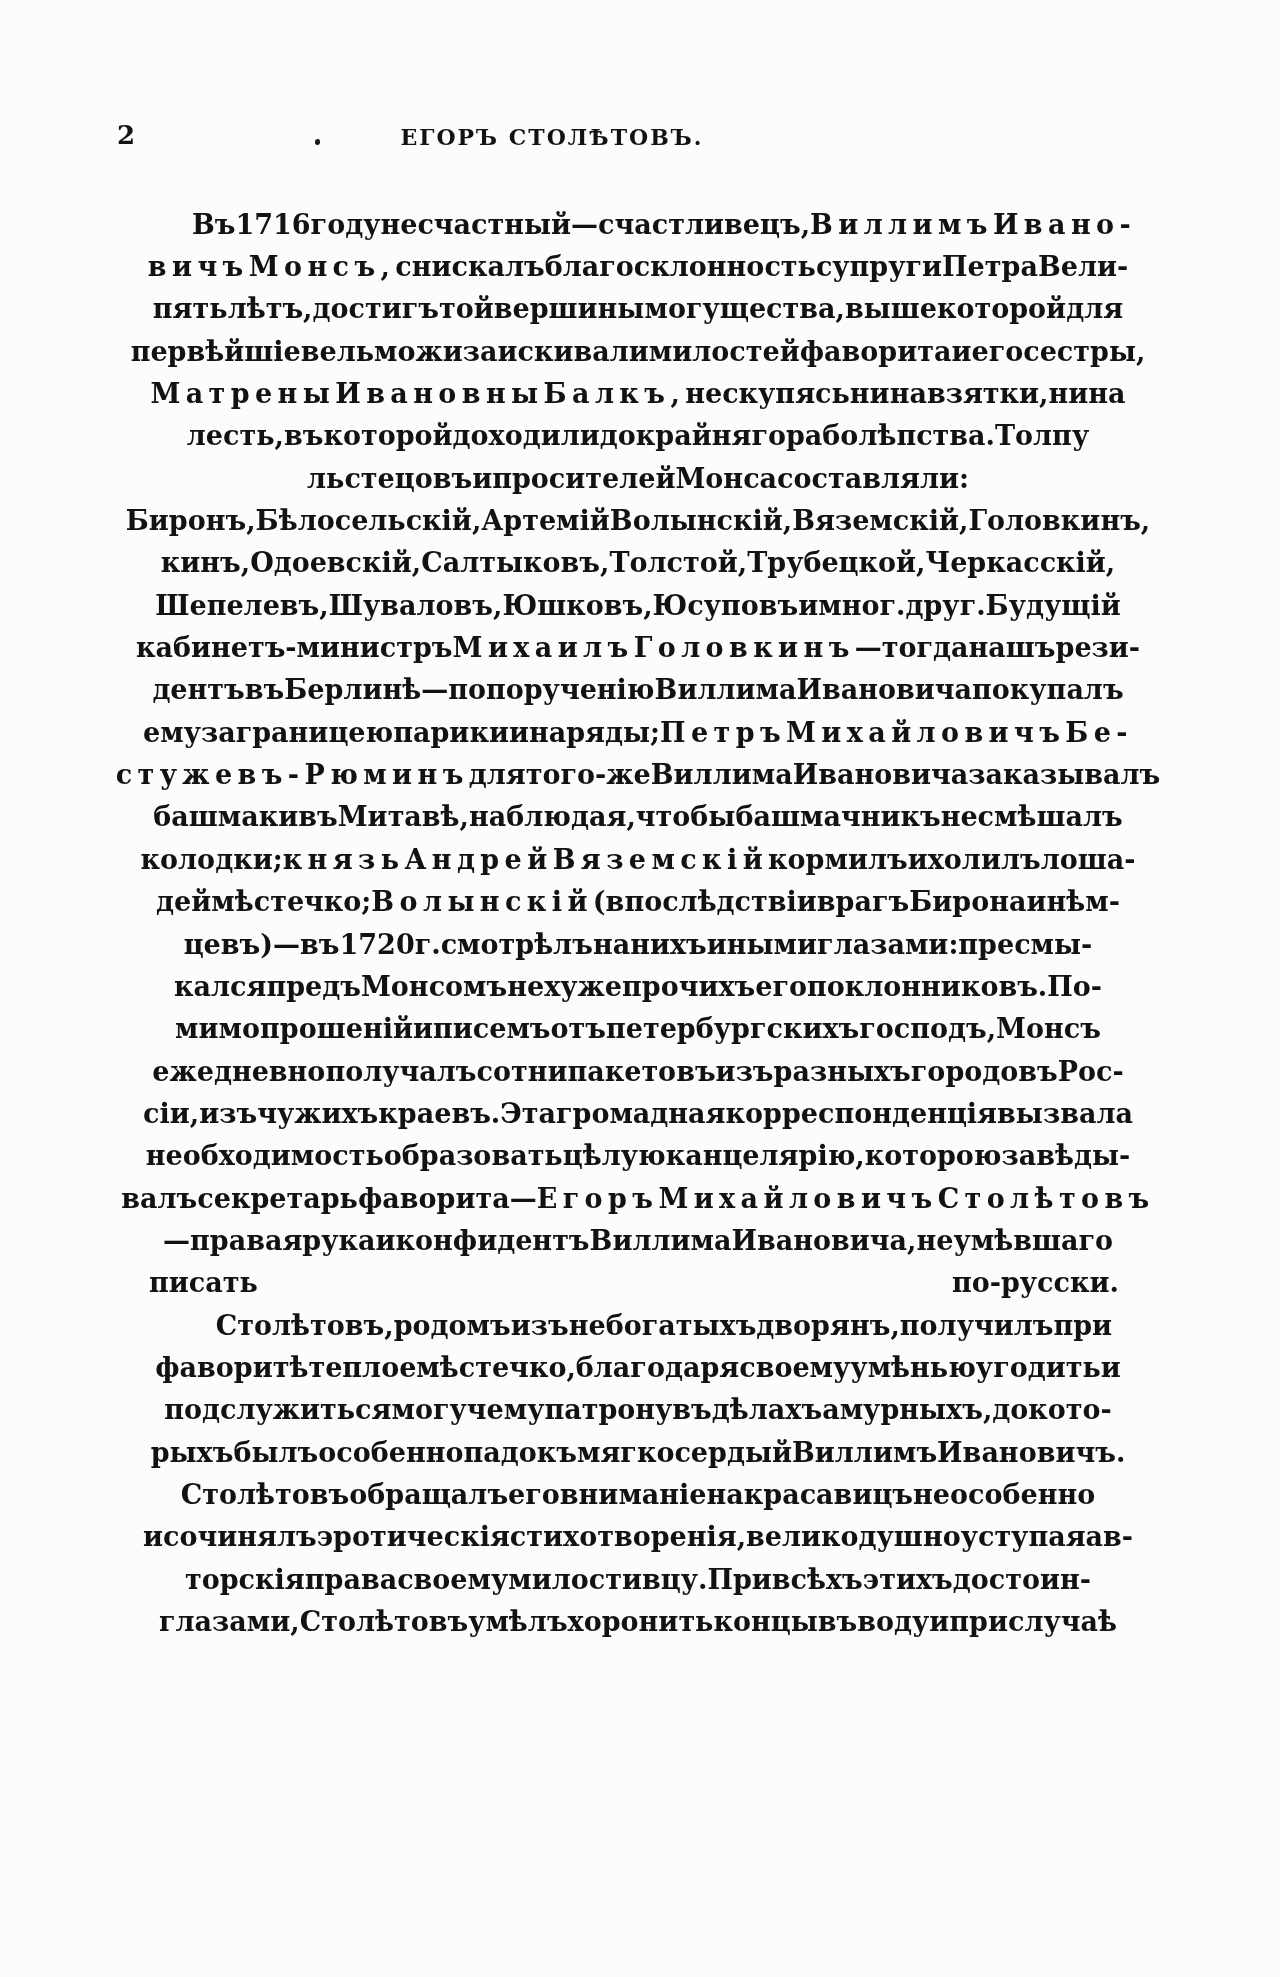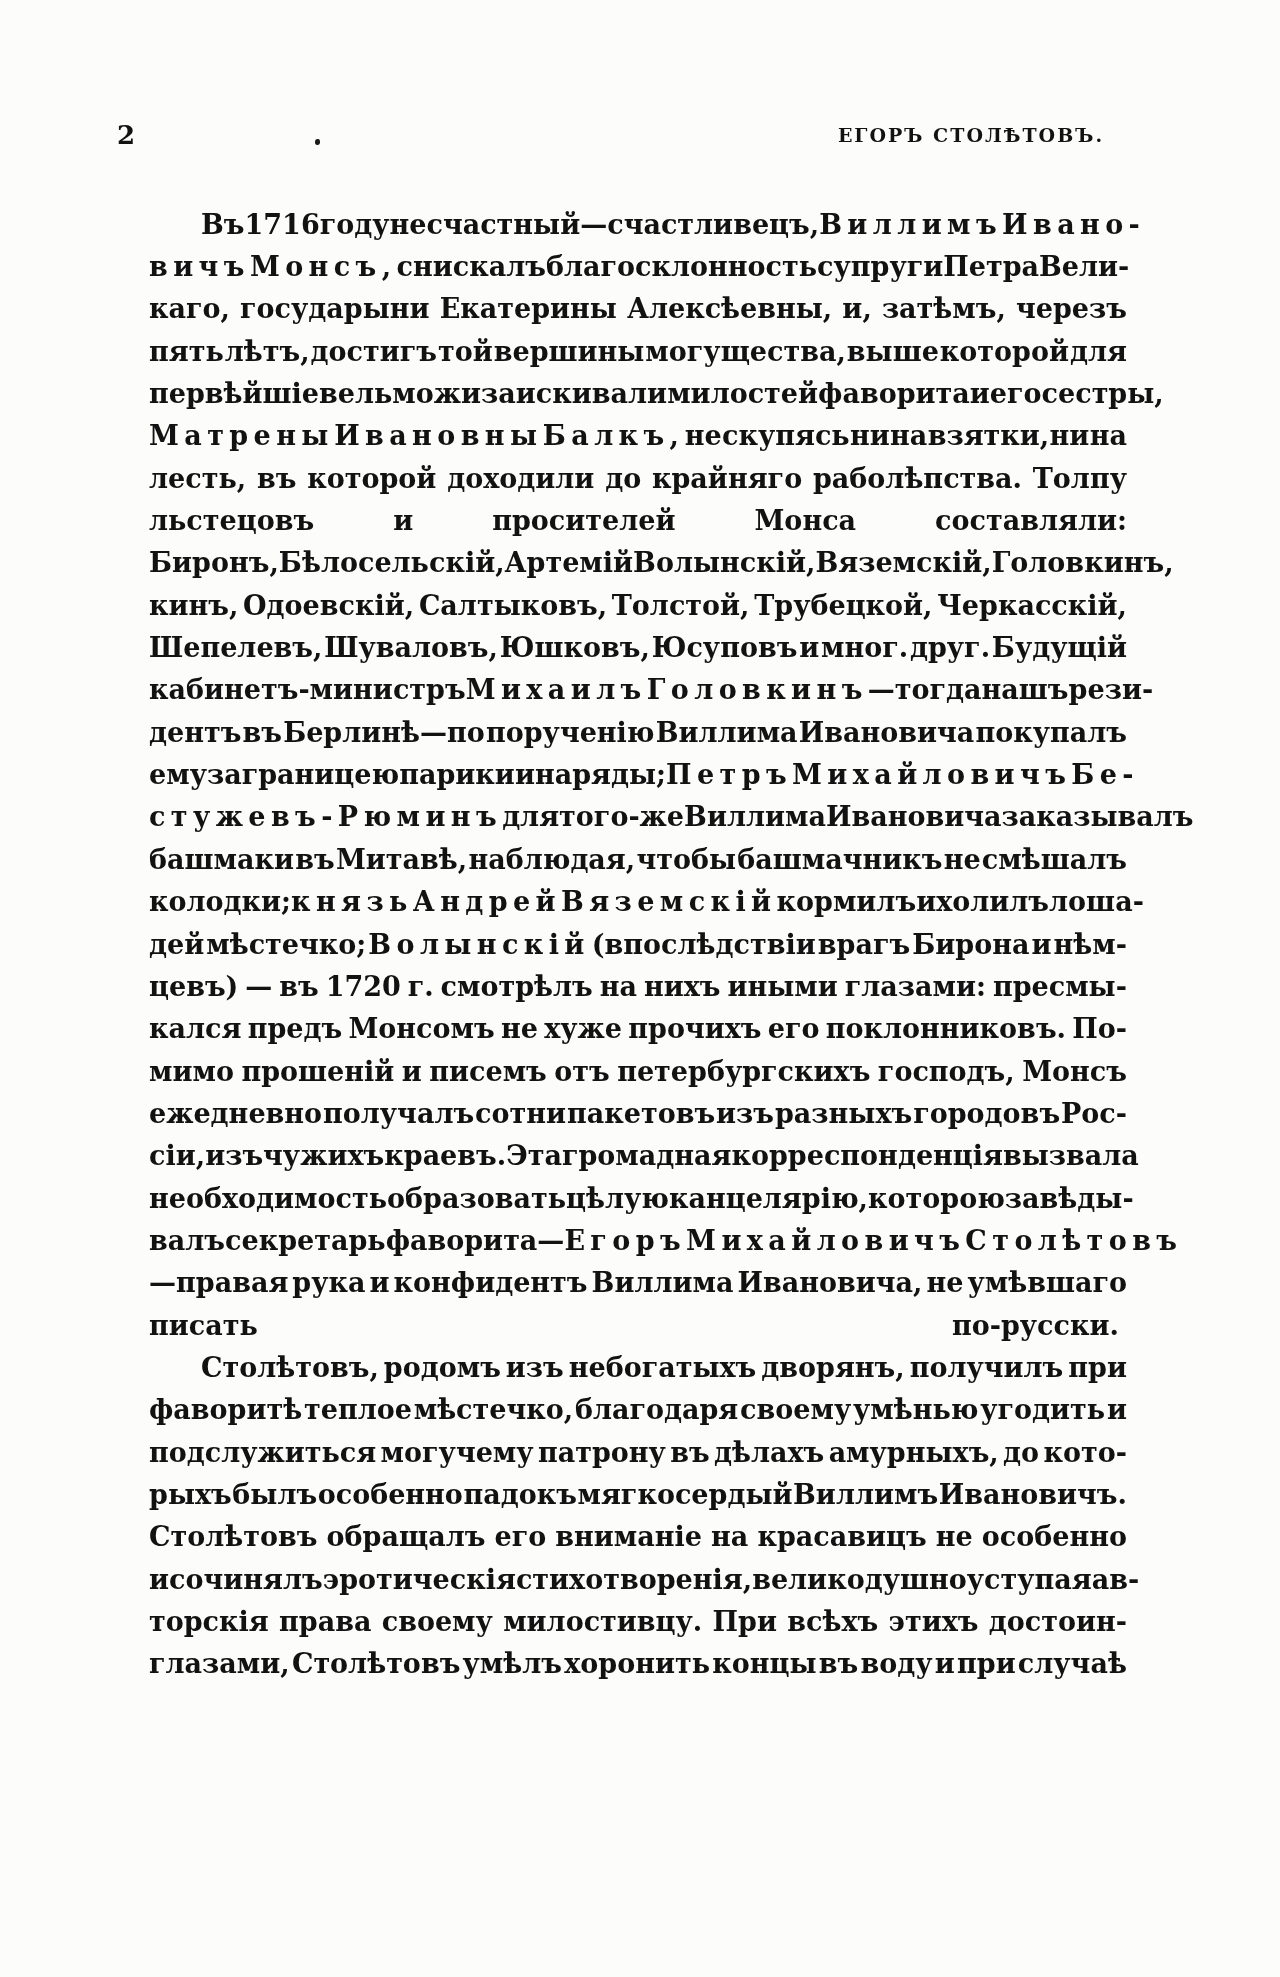--- a/index.html
+++ b/index.html
@@ -13,43 +13,43 @@
     overflow:hidden;
   }
   .page-number{
     position:absolute;
     left:117px;top:120px;
     font-size:26px;font-weight:bold;
   }
   .header-title{
     position:absolute;
     left:0;top:124px;width:1104px;
-    text-align:right;
-    font-size:19px;font-weight:bold;
+    text-align:center;
+    font-size:22px;font-weight:bold;
     letter-spacing:2px;
   }
   .ink-speck{
     position:absolute;
     left:315px;top:139px;
     width:5px;height:6px;
     background:#1a1a1a;
     border-radius:50% 40% 50% 45%;
   }
   .page-body{
     position:absolute;
     left:149px;top:203px;
     width:978px;
     font-size:27px;
     font-weight:bold;
   }
   .paragraph{margin:0;}
   .line{
     display:flex;
     flex-wrap:nowrap;
-    justify-content:space-between;
+    justify-content:center;
     align-items:center;
     height:42.35px;
   }
   .line.indent{padding-left:52px;}
   .line.end{justify-content:space-between;}
   .line.end .w{margin-right:0.30em;}
   .w{white-space:pre;}
   .w.sp{letter-spacing:0.20em;}
 </style>
 </head>
@@ -72,29 +72,20 @@
         <div class="line">
           <span class="w sp">вичъ</span>
           <span class="w sp">Монсъ,</span>
           <span class="w">снискалъ</span>
           <span class="w">благосклонность</span>
           <span class="w">супруги</span>
           <span class="w">Петра</span>
           <span class="w">Вели-</span>
         </div>
         <div class="line">
-          <span class="w">каго,</span>
-          <span class="w">государыни</span>
-          <span class="w">Екатерины</span>
-          <span class="w">Алексѣевны,</span>
-          <span class="w">и,</span>
-          <span class="w">затѣмъ,</span>
-          <span class="w">черезъ</span>
-        </div>
-        <div class="line">
           <span class="w">пять</span>
           <span class="w">лѣтъ,</span>
           <span class="w">достигъ</span>
           <span class="w">той</span>
           <span class="w">вершины</span>
           <span class="w">могущества,</span>
           <span class="w">выше</span>
           <span class="w">которой</span>
           <span class="w">для</span>
         </div>

